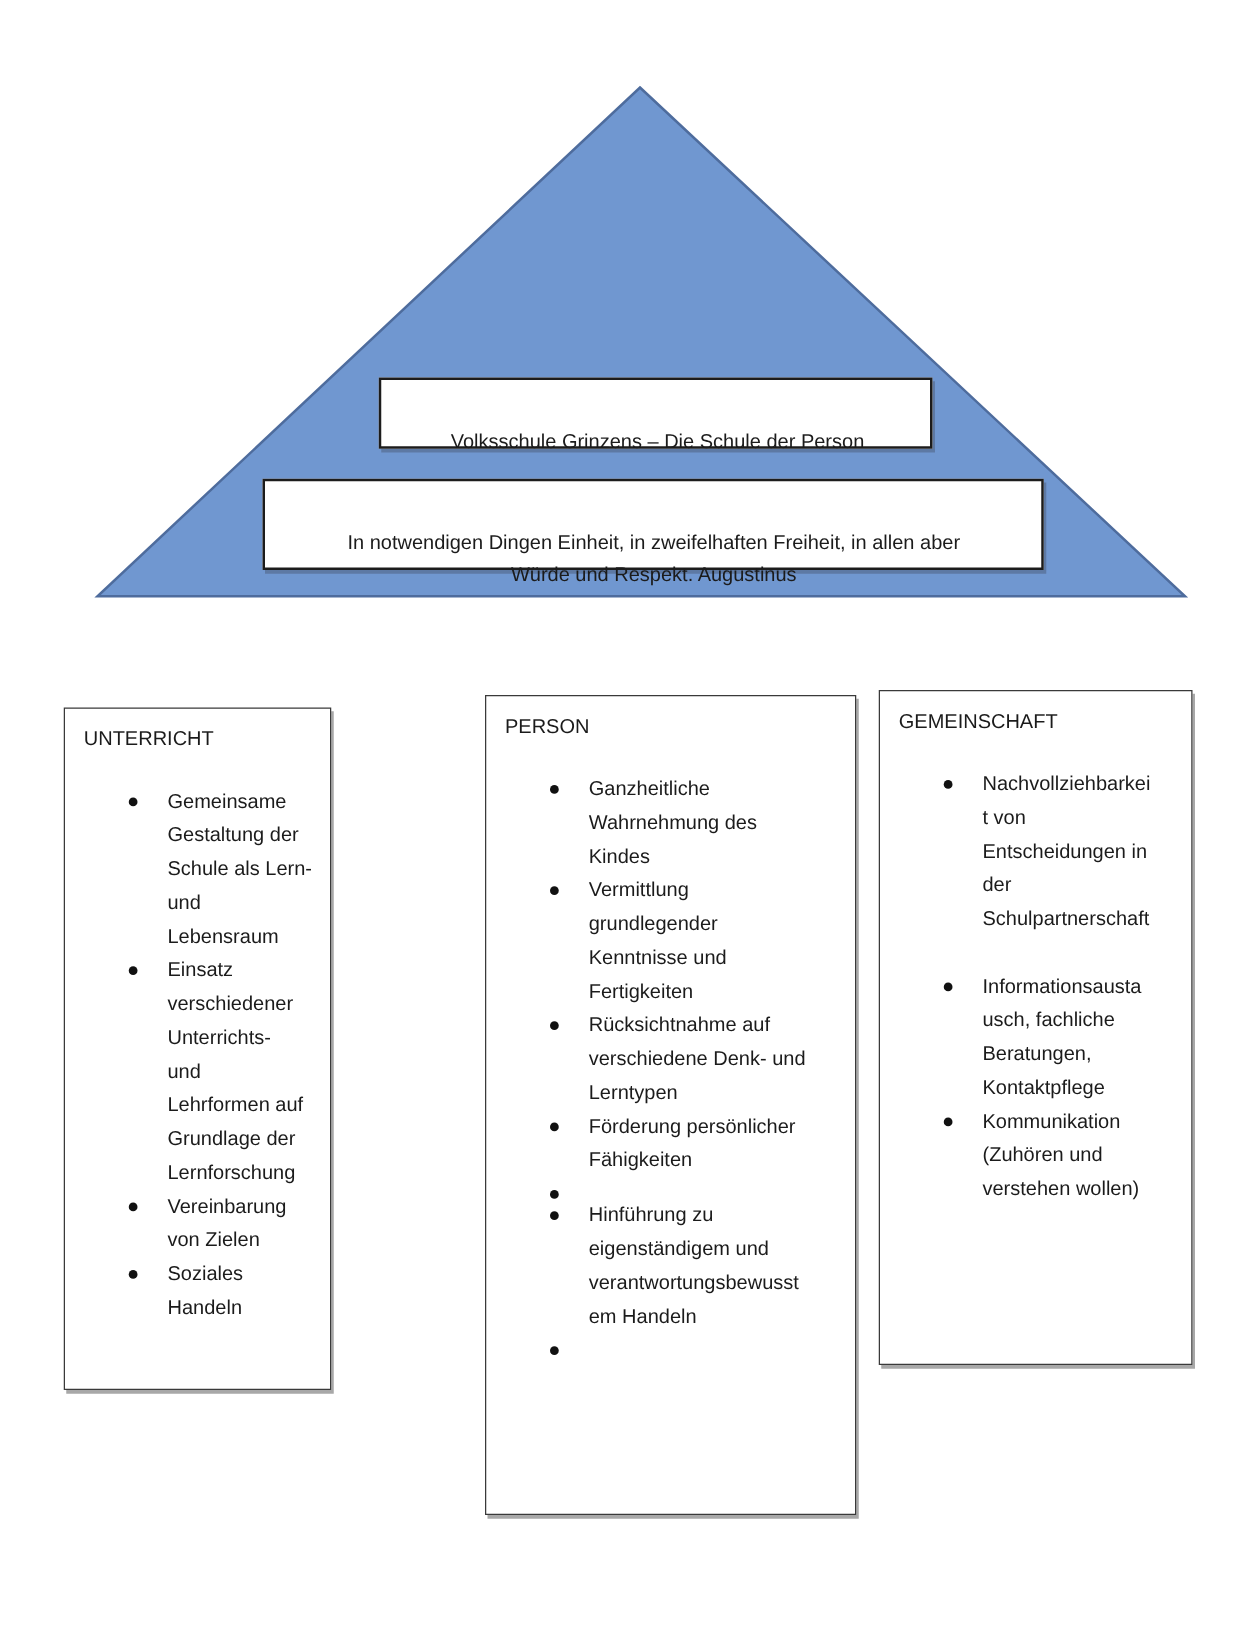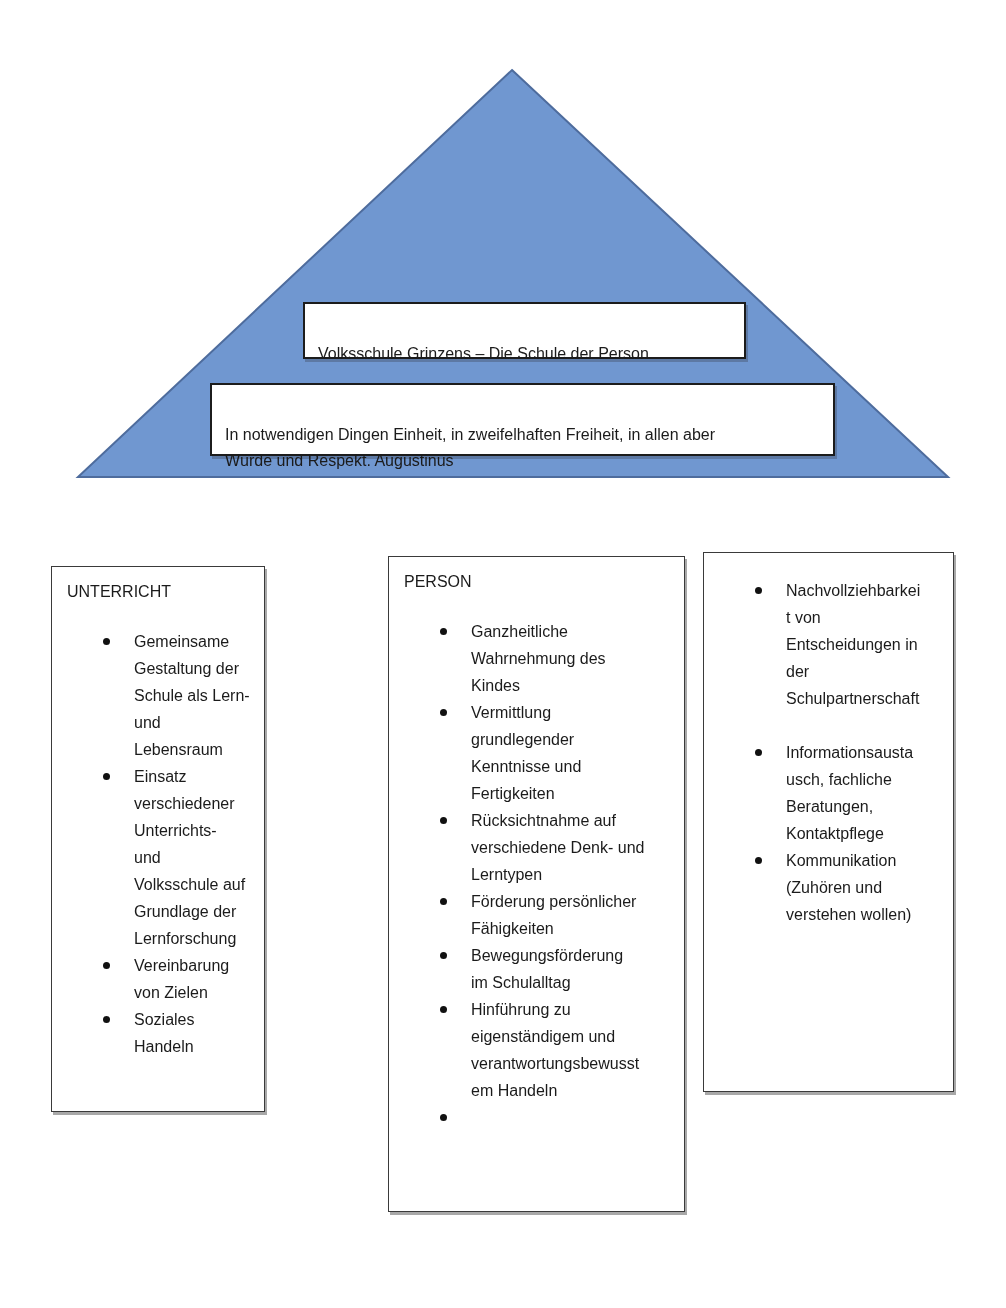--- a/index.html
+++ b/index.html
@@ -27,20 +27,21 @@
   
   .tri-box {
     position: absolute;
     background: #ffffff;
     border: 2px solid #1c1c1c;
     box-sizing: border-box;
     box-shadow: 2px 3px 0 rgba(70, 85, 110, 0.45);
     font-size: 16px;
     line-height: 26px;
     white-space: pre-line;
+    text-align: center;
   }
   #title-box {
     left: 303px;
     top: 302px;
     width: 443px;
     height: 57px;
     padding: 11px 10px 0 13px;
   }
   #quote-box {
     left: 210px;
@@ -123,21 +124,21 @@
 Schule als Lern-
 und
 Lebensraum</span>
       </li>
       <li>
         <span class="bullet"></span>
         <span class="li-text">Einsatz
 verschiedener
 Unterrichts-
 und
-Volksschule auf
+Lehrformen auf
 Grundlage der
 Lernforschung</span>
       </li>
       <li>
         <span class="bullet"></span>
         <span class="li-text">Vereinbarung
 von Zielen</span>
       </li>
       <li>
         <span class="bullet"></span>
@@ -169,38 +170,37 @@
 verschiedene Denk- und
 Lerntypen</span>
       </li>
       <li>
         <span class="bullet"></span>
         <span class="li-text">Förderung persönlicher
 Fähigkeiten</span>
       </li>
       <li>
         <span class="bullet"></span>
-        <span class="li-text">Bewegungsförderung
-im Schulalltag</span>
       </li>
       <li>
         <span class="bullet"></span>
         <span class="li-text">Hinführung zu
 eigenständigem und
 verantwortungsbewusst
 em Handeln</span>
       </li>
       <li>
         <span class="bullet"></span>
         <span class="li-text"></span>
       </li>
     </ul>
   </div>
 
   <div id="box-gemeinschaft" class="pillar-box">
+    <div class="pillar-title">GEMEINSCHAFT</div>
     <ul class="pillar-list">
       <li>
         <span class="bullet"></span>
         <span class="li-text">Nachvollziehbarkei
 t von
 Entscheidungen in
 der
 Schulpartnerschaft</span>
       </li>
       <li class="no-bullet">

